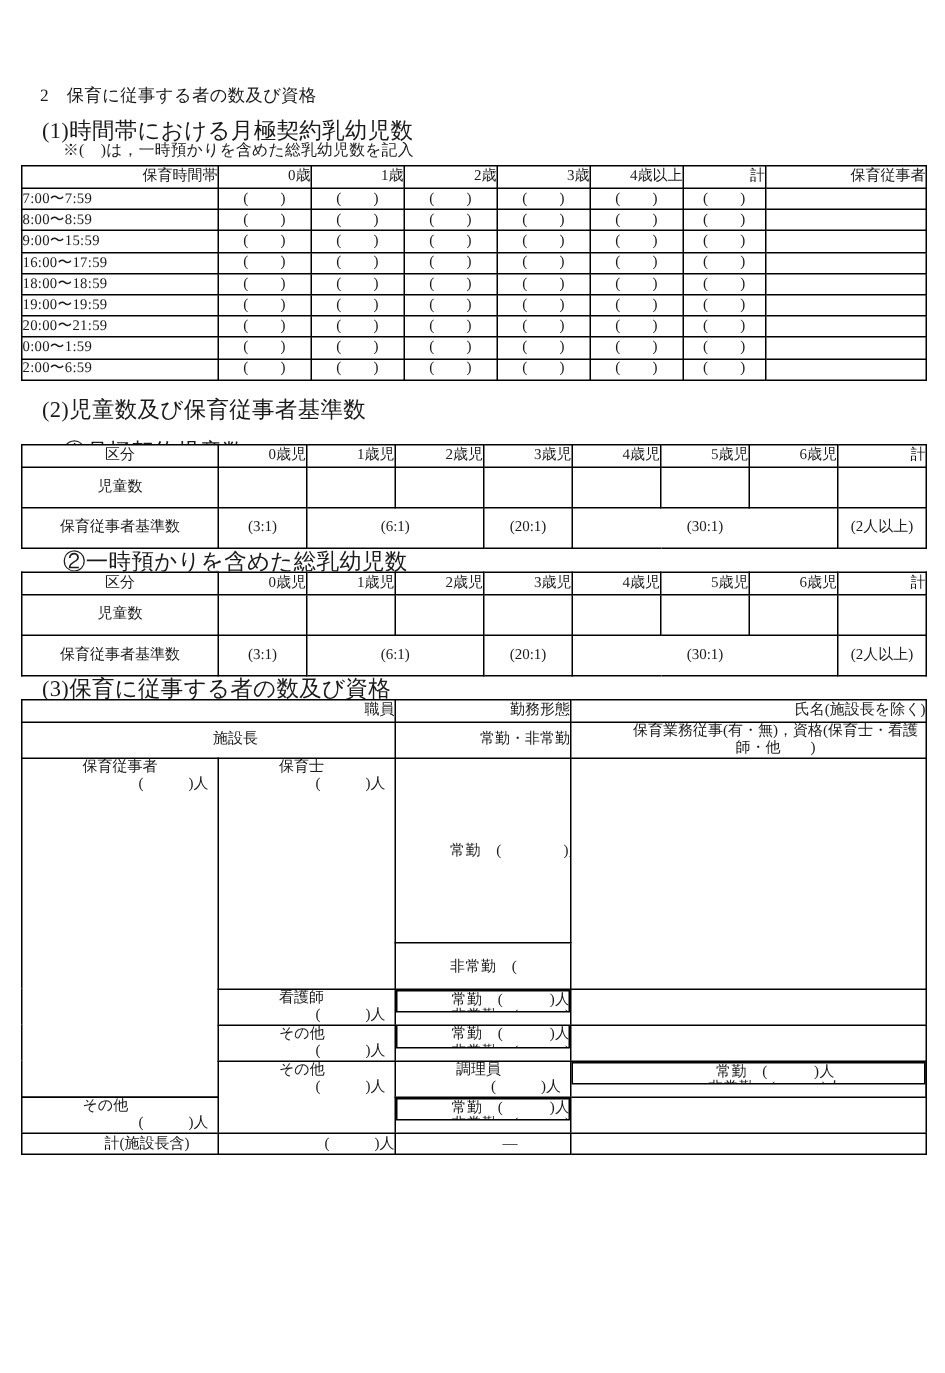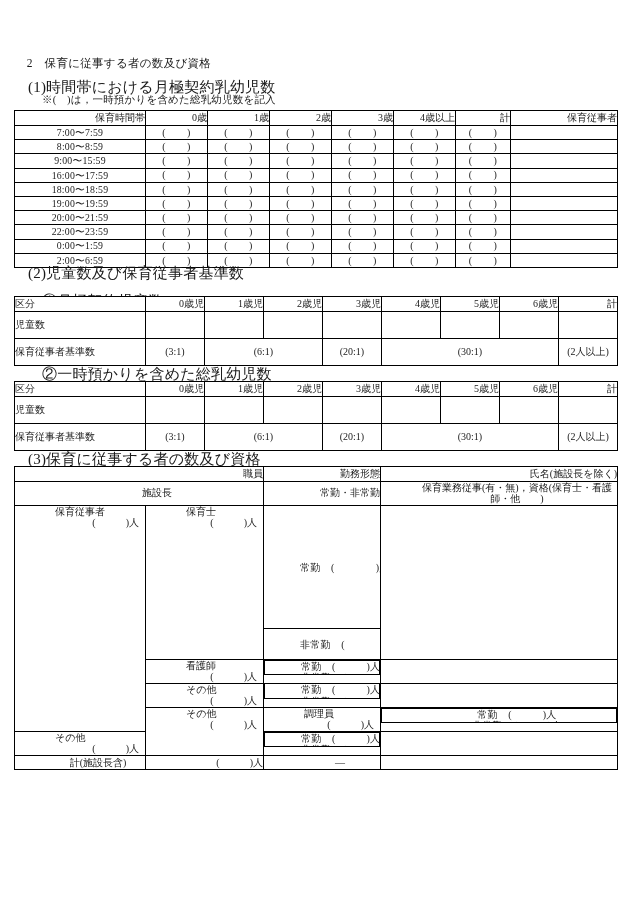--- a/index.html
+++ b/index.html
@@ -67,27 +67,27 @@
   .l  { text-align: center;   padding-left: 4px;  }
   .top { vertical-align: top; }
 
   
   .paren { text-align: center; font-size: 10px; letter-spacing: 0.5px; }
 
   
   #t1 { left: 14px; top: 110px; width: 603px; }
   #t1 td { height: 13.2px; }
   #t1 .hdr td { height: 14px; }
-  #t1 .timecell { text-align: center; letter-spacing: 0.2px; font-size: 9.8px; }
+  #t1 .timecell { text-align: left; letter-spacing: 0.2px; font-size: 9.8px; }
 
   
   .tages { left: 14px; width: 603px; }
   .tages td { height: 14px; }
   .tages tr.tall td { height: 26px; }
-  .tages .kubun { text-align: left; }
+  .tages .kubun { text-align: center; }
   #t2 { top: 296px; }
   #t3 { top: 381px; }
 
   
   #t4 { left: 14px; top: 466px; width: 603px; }
   #t4 td { height: 13.6px; padding-left: 36px; }
 
   .two-line {
     display: block;
     position: relative;
@@ -202,30 +202,20 @@
         <td class="timecell">20:00〜21:59</td>
         <td class="paren">(　　)</td>
         <td class="paren">(　　)</td>
         <td class="paren">(　　)</td>
         <td class="paren">(　　)</td>
         <td class="paren">(　　)</td>
         <td class="paren">(　　)</td>
         <td class="paren"></td>
       </tr>
       <tr>
-        <td class="timecell">22:00〜23:59</td>
-        <td class="paren">(　　)</td>
-        <td class="paren">(　　)</td>
-        <td class="paren">(　　)</td>
-        <td class="paren">(　　)</td>
-        <td class="paren">(　　)</td>
-        <td class="paren">(　　)</td>
-        <td class="paren"></td>
-      </tr>
-      <tr>
         <td class="timecell">0:00〜1:59</td>
         <td class="paren">(　　)</td>
         <td class="paren">(　　)</td>
         <td class="paren">(　　)</td>
         <td class="paren">(　　)</td>
         <td class="paren">(　　)</td>
         <td class="paren">(　　)</td>
         <td class="paren"></td>
       </tr>
       <tr>

